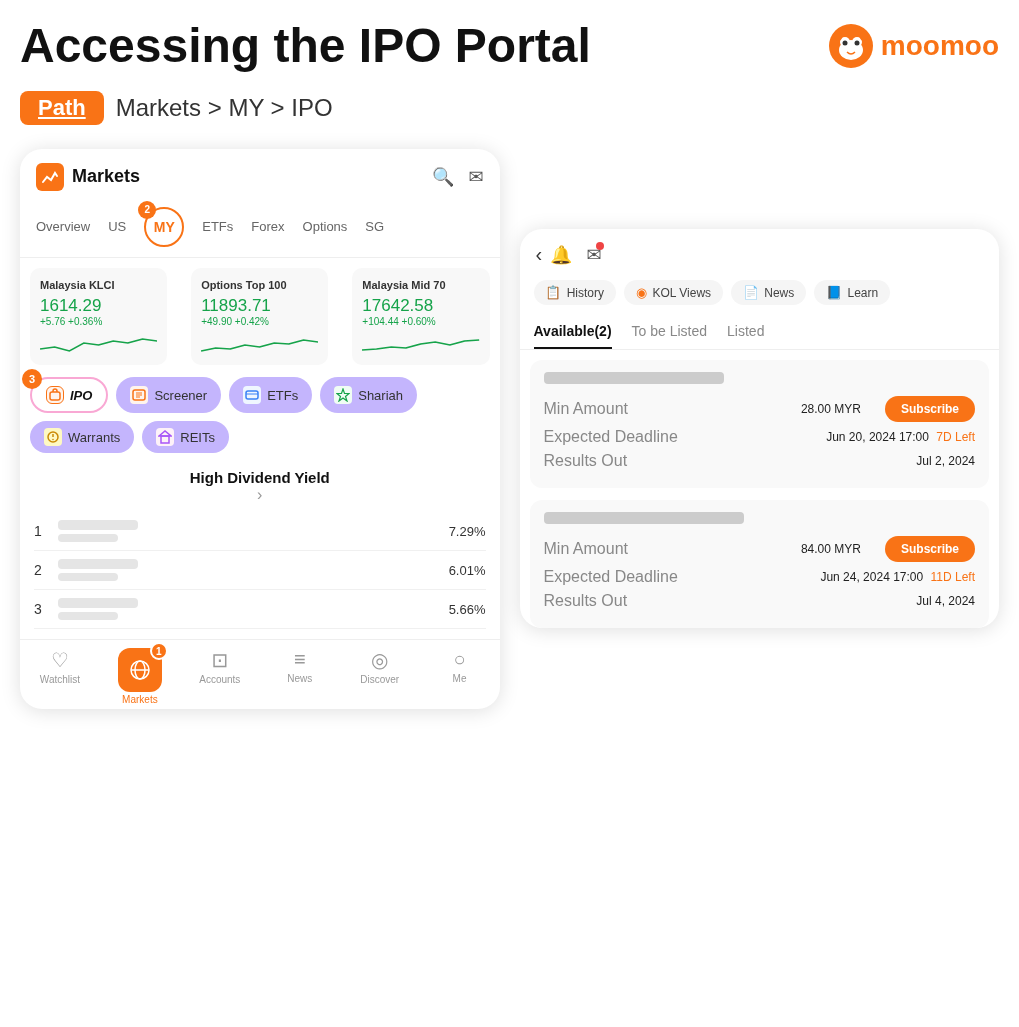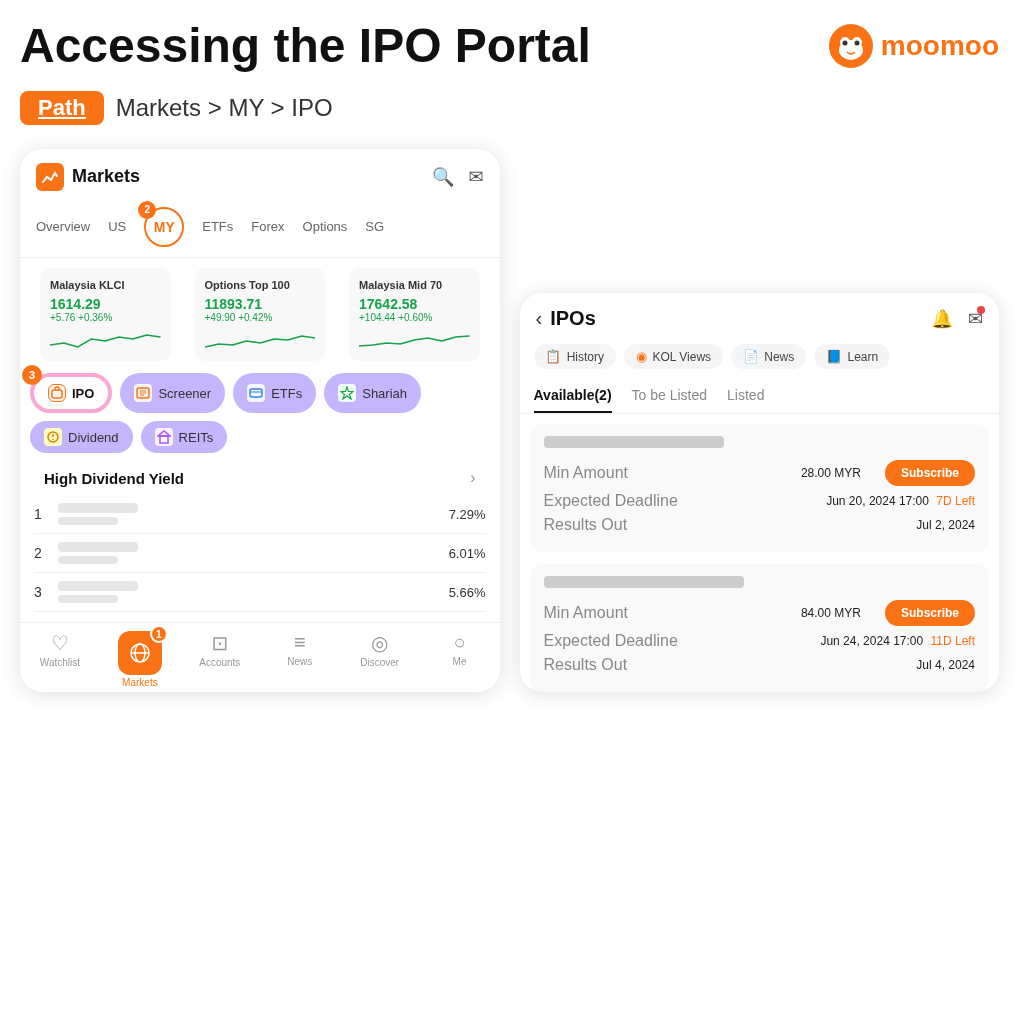--- a/index.html
+++ b/index.html
@@ -58,21 +58,21 @@
     }
     .path-text {
       font-size: 24px;
       color: #333;
     }
 
     
     .panels {
       display: flex;
       gap: 20px;
-      align-items: flex-end;
+      align-items: center;
     }
 
     
     .phone-panel {
       background: #fff;
       border-radius: 22px;
       box-shadow: 0 2px 20px rgba(0,0,0,0.13);
       overflow: hidden;
       flex: 1;
       min-width: 0;
@@ -112,39 +112,39 @@
       display: flex;
       gap: 14px;
       color: #555;
       font-size: 18px;
     }
 
     
     .market-cards {
       display: flex;
       gap: 24px;
-      padding: 0 20px 12px;
+      padding: 0 10px 12px;
     }
     .market-card {
       background: #f8f8f8;
       border-radius: 10px;
       padding: 10px;
       flex: 1;
       min-width: 0;
     }
     .card-title {
       font-size: 11px;
       color: #333;
       font-weight: 600;
       margin-bottom: 4px;
       line-height: 1.3;
     }
     .card-value {
-      font-size: 14px;
-      font-weight: 700;
+      font-size: 17px;
+      font-weight: 400;
       color: #16a34a;
     }
     .card-change {
       font-size: 10px;
       color: #16a34a;
       margin-bottom: 6px;
     }
     .sparkline {
       height: 22px;
       position: relative;
@@ -167,23 +167,24 @@
       gap: 6px;
       background: #c4b5fd;
       border-radius: 20px;
       padding: 7px 14px;
       font-size: 13px;
       color: #333;
       cursor: pointer;
     }
     .menu-item.active {
       background: #fff;
-      border: 4px solid #f9a8d4;
+      border: 2px solid #f9a8d4;
       color: #111;
       font-weight: 600;
+      font-style: italic;
     }
     .menu-icon {
       width: 18px;
       height: 18px;
       border-radius: 4px;
       display: flex;
       align-items: center;
       justify-content: center;
       font-size: 12px;
     }
@@ -205,21 +206,22 @@
     .ipo-wrapper {
       position: relative;
       display: inline-block;
     }
 
     
     .section-header {
       display: flex;
       justify-content: space-between;
       align-items: center;
-      padding: 4px 24px 8px;
+      padding: 4px 14px 8px;
+      flex-direction: column;
     }
     .section-title {
       font-size: 15px;
       font-weight: 700;
       color: #111;
     }
     .section-arrow {
       color: #999;
       font-size: 16px;
     }
@@ -607,21 +609,21 @@
       </div>
 
       <div class="menu-item">
         <div class="menu-icon" style="background:#fef9c3;">
           <svg width="14" height="14" viewBox="0 0 14 14">
               <circle cx="7" cy="7" r="5" fill="none" stroke="#ca8a04" stroke-width="1.5"></circle>
               <line x1="7" y1="4" x2="7" y2="7" stroke="#ca8a04" stroke-width="1.5"></line>
               <circle cx="7" cy="9.5" r="0.8" fill="#ca8a04"></circle>
             </svg>
         </div>
-        <span>Dividend</span>
+        <span>Warrants</span>
       </div>
 
       <div class="menu-item">
         <div class="menu-icon" style="background:#fdf2f8;">
           <svg width="14" height="14" viewBox="0 0 14 14">
               <rect x="3" y="6" width="8" height="7" fill="none" stroke="#a855f7" stroke-width="1.5"></rect>
               <polygon points="1,6 7,1 13,6" fill="none" stroke="#a855f7" stroke-width="1.5"></polygon>
             </svg>
         </div>
         <span>REITs</span>
@@ -696,21 +698,20 @@
         <span class="bottom-nav-label">Me</span>
       </div>
     </div>
 
   </div>
 
   <div class="phone-panel right-panel">
 
     <div class="ipo-header">
       <span class="back-btn">‹</span>
-      <span class="ipo-title">IPOs</span>
       <div class="ipo-header-icons">
         <span style="position:relative;">
           🔔
         </span>
         <span style="position:relative;">
           ✉<span style="width:8px;height:8px;background:#ef4444;border-radius:50%;position:absolute;top:-2px;right:-2px;display:block;"></span>
         </span>
       </div>
     </div>
 

